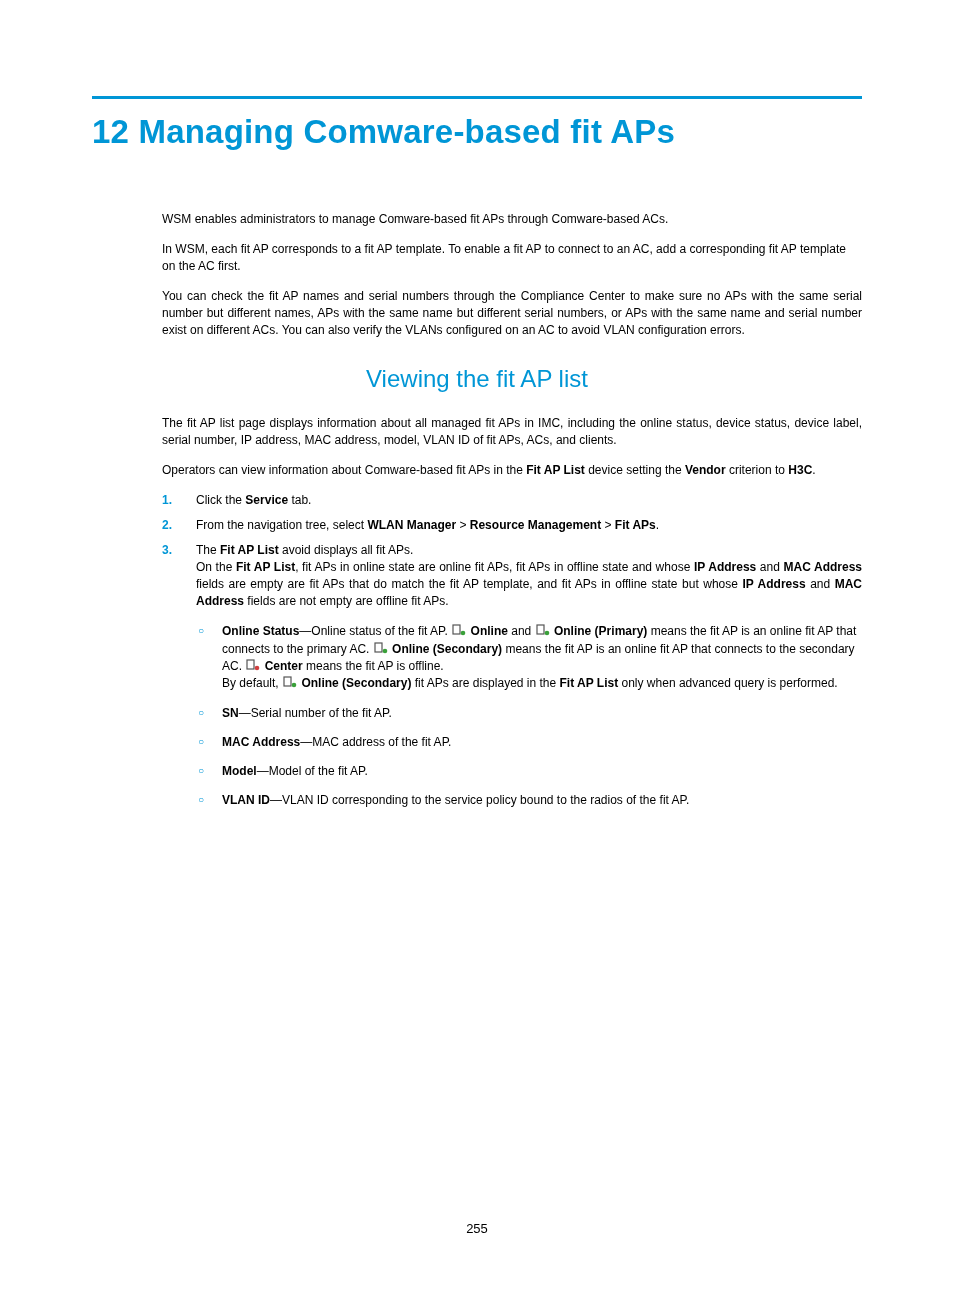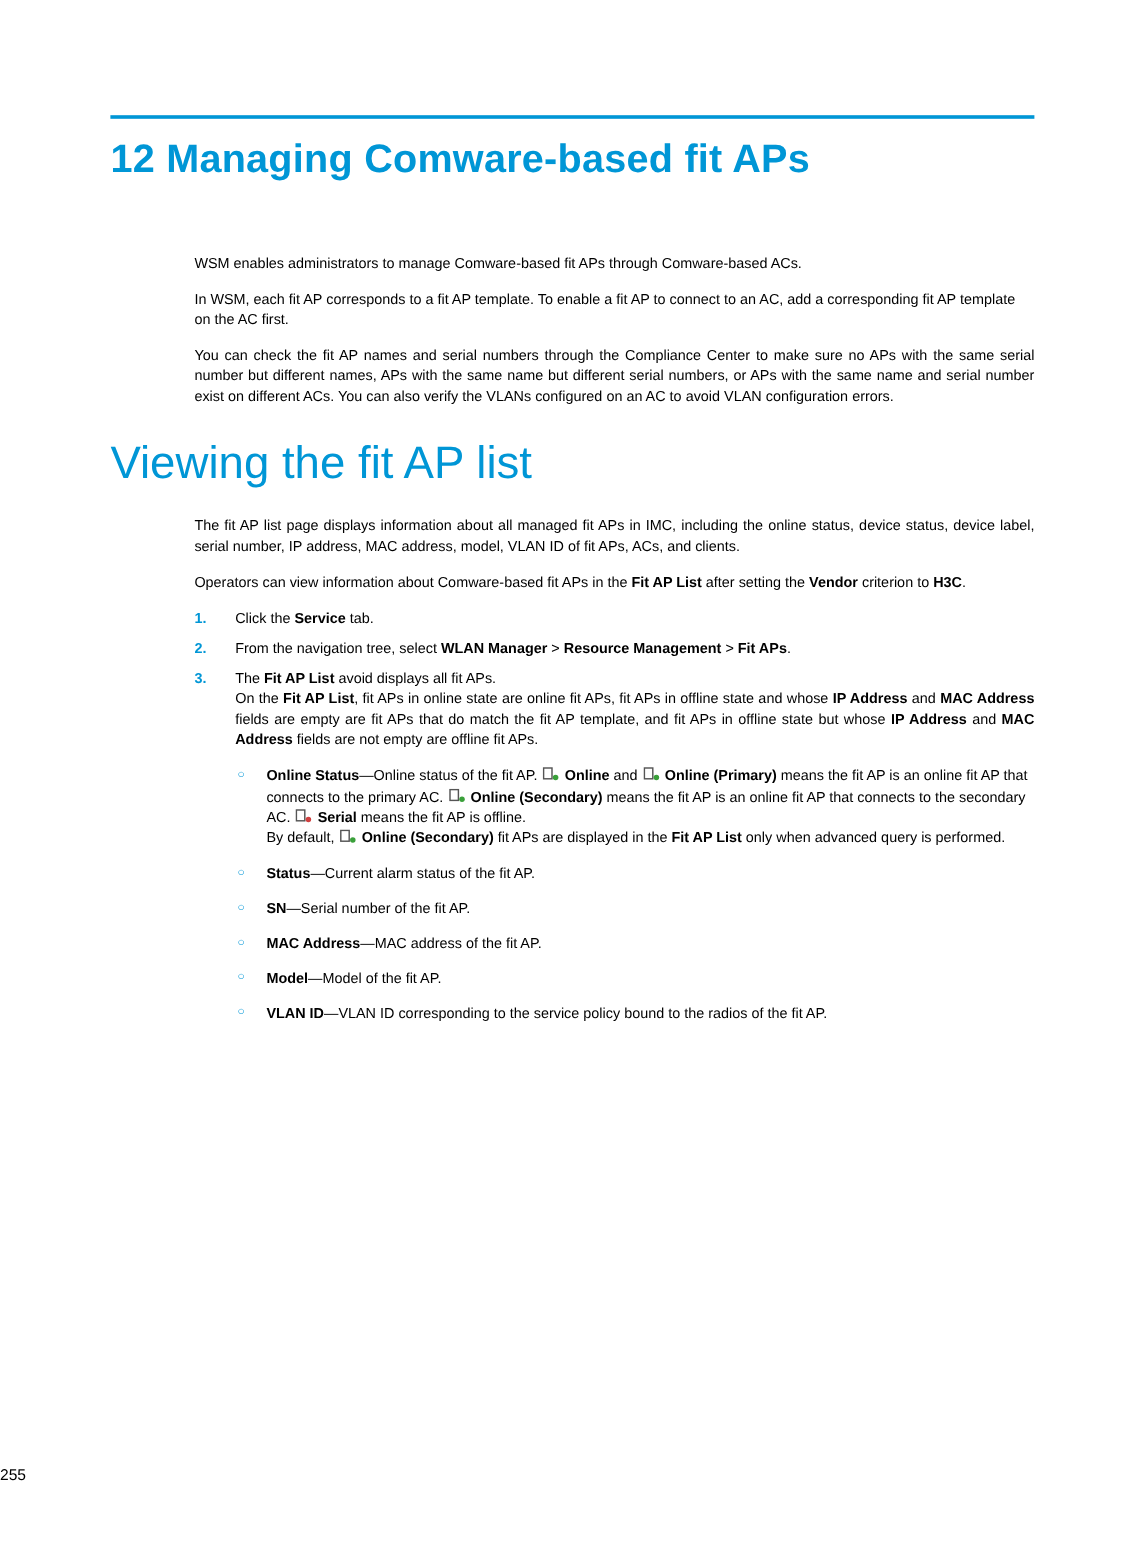--- a/index.html
+++ b/index.html
@@ -25,22 +25,23 @@
   h1.chapter {
     color: #0096d6;
     font-weight: 600;
     font-size: 33px;
     margin: 0 0 60px 0;
     letter-spacing: 0.2px;
   }
   h2.section {
     color: #0096d6;
     font-weight: 400;
-    font-size: 38px;
+    font-size: 24px;
     margin: 26px 0 22px 0;
+    text-align: center;
   }
   .body-block {
     margin-left: 70px;
     font-size: 12px;
     line-height: 1.42;
   }
   .body-block p {
     margin: 0 0 13px 0;
   }
   .justify { text-align: justify; }
@@ -93,20 +94,21 @@
     height: 12px;
     vertical-align: -1px;
     margin: 0 1px;
   }
   .ap-icon svg { display: block; }
   .pagenum {
     position: absolute;
     bottom: 60px;
     left: 0;
     width: 100%;
+    text-align: center;
     font-size: 13px;
   }
 </style>
 </head>
 <body>
 
 <div class="page">
   <div class="rule"></div>
   <h1 class="chapter">12 Managing Comware-based fit APs</h1>
 
@@ -114,21 +116,21 @@
     <p>WSM enables administrators to manage Comware-based fit APs through Comware-based ACs.</p>
     <p>In WSM, each fit AP corresponds to a fit AP template. To enable a fit AP to connect to an AC, add a corresponding fit AP template on the AC first.</p>
     <p class="justify">You can check the fit AP names and serial numbers through the Compliance Center to make sure no APs with the same serial number but different names, APs with the same name but different serial numbers, or APs with the same name and serial number exist on different ACs. You can also verify the VLANs configured on an AC to avoid VLAN configuration errors.</p>
   </div>
 
   <h2 class="section">Viewing the fit AP list</h2>
 
   <div class="body-block">
     <p class="justify">The fit AP list page displays information about all managed fit APs in IMC, including the online status, device status, device label, serial number, IP address, MAC address, model, VLAN ID of fit APs, ACs, and clients.</p>
     <p class="justify">
-      <span>Operators can view information about Comware-based fit APs in the </span><span class="bold">Fit AP List</span><span> after setting the </span><span class="bold">Vendor</span><span> criterion to </span><span class="bold">H3C</span><span>.</span>
+      <span>Operators can view information about Comware-based fit APs in the </span><span class="bold">Fit AP List</span><span> device setting the </span><span class="bold">Vendor</span><span> criterion to </span><span class="bold">H3C</span><span>.</span>
     </p>
 
     <ol class="steps">
       <li>
         <span class="num">1.</span>
         <span>Click the </span><span class="bold">Service</span><span> tab.</span>
       </li>
       <li>
         <span class="num">2.</span>
         <span>From the navigation tree, select </span><span class="bold">WLAN Manager</span><span> &gt; </span><span class="bold">Resource Management</span><span> &gt; </span><span class="bold">Fit APs</span><span>.</span>
@@ -157,31 +159,30 @@
             <span class="bold">Online (Primary)</span><span> means the fit AP is an online fit AP that connects to the primary AC. </span>
             <span class="ap-icon"><svg viewBox="0 0 14 12">
                   <rect x="1" y="1" width="7" height="9" fill="none" stroke="#555" stroke-width="1.2"></rect>
                   <circle cx="11" cy="9" r="2.3" fill="#3aa03a"></circle>
                 </svg></span>
             <span class="bold">Online (Secondary)</span><span> means the fit AP is an online fit AP that connects to the secondary AC. </span>
             <span class="ap-icon"><svg viewBox="0 0 14 12">
                   <rect x="1" y="1" width="7" height="9" fill="none" stroke="#555" stroke-width="1.2"></rect>
                   <circle cx="11" cy="9" r="2.3" fill="#d04040"></circle>
                 </svg></span>
-            <span class="bold">Serial</span><span> means the fit AP is offline.</span>
+            <span class="bold">Center</span><span> means the fit AP is offline.</span>
             <p class="step-sub">
               <span>By default, </span>
               <span class="ap-icon"><svg viewBox="0 0 14 12">
                     <rect x="1" y="1" width="7" height="9" fill="none" stroke="#555" stroke-width="1.2"></rect>
                     <circle cx="11" cy="9" r="2.3" fill="#3aa03a"></circle>
                   </svg></span>
               <span class="bold">Online (Secondary)</span><span> fit APs are displayed in the </span><span class="bold">Fit AP List</span><span> only when advanced query is performed.</span>
             </p>
           </li>
-          <li><span class="bold">Status</span><span>—Current alarm status of the fit AP.</span></li>
           <li><span class="bold">SN</span><span>—Serial number of the fit AP.</span></li>
           <li><span class="bold">MAC Address</span><span>—MAC address of the fit AP.</span></li>
           <li><span class="bold">Model</span><span>—Model of the fit AP.</span></li>
           <li><span class="bold">VLAN ID</span><span>—VLAN ID corresponding to the service policy bound to the radios of the fit AP.</span></li>
         </ul>
       </li>
     </ol>
   </div>
 
   <div class="pagenum">255</div>

